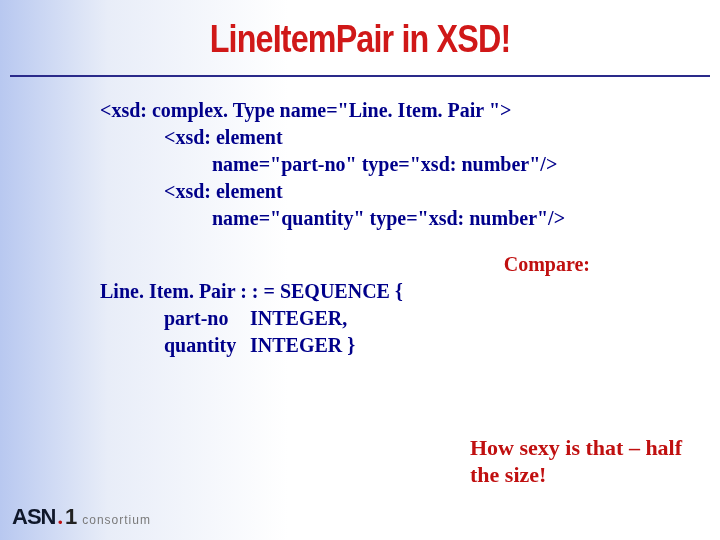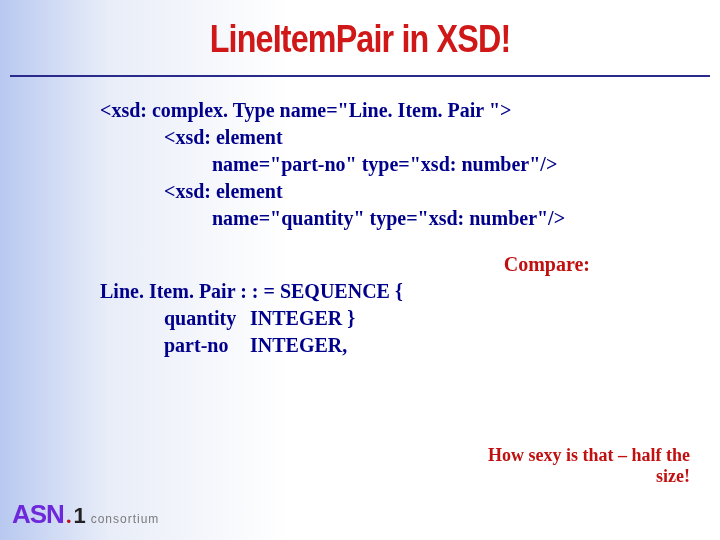--- a/index.html
+++ b/index.html
@@ -44,38 +44,37 @@
   .asn-block { }
   .asn-row { display: flex; }
   .asn-row .col1 { width: 150px; padding-left: 64px; }
   .asn-row .col2 { }
   .comment {
     position: absolute;
     right: 30px;
     bottom: 52px;
     width: 220px;
     color: #c01010;
-    font-size: 18px;
+    font-size: 22px;
     font-weight: bold;
     line-height: 1.2;
-    text-align: right;
   }
   .footer {
     position: absolute;
     left: 12px;
     bottom: 10px;
     display: flex;
     align-items: baseline;
     gap: 2px;
   }
   .footer .asn {
     font-family: Arial, sans-serif;
     font-weight: 900;
-    font-size: 26px;
-    color: #6d28d9;
+    font-size: 22px;
+    color: #0f172a;
     letter-spacing: -1px;
   }
   .footer .dot {
     color: #c01010;
     font-size: 22px;
     font-weight: 900;
   }
   .footer .one {
     font-family: Arial, sans-serif;
     font-weight: 900;
@@ -101,26 +100,26 @@
   <div class="ind2">&lt;xsd: element</div>
   <div class="ind3">name="part-no"  type="xsd: number"/&gt;</div>
   <div class="ind2">&lt;xsd: element</div>
   <div class="ind3">name="quantity" type="xsd: number"/&gt;</div>
 
   <div class="compare">Compare:</div>
 
   <div class="asn-block">
     <div>Line. Item. Pair  : : = SEQUENCE {</div>
     <div class="asn-row">
+      <div class="col1">part-no</div>
+      <div class="col2">INTEGER,</div>
+    </div>
+    <div class="asn-row">
       <div class="col1">quantity</div>
       <div class="col2">INTEGER }</div>
-    </div>
-    <div class="asn-row">
-      <div class="col1">part-no</div>
-      <div class="col2">INTEGER,</div>
     </div>
   </div>
 </div>
 
 <div class="comment">How sexy is that – half the size!</div>
 
 <div class="footer">
   <span class="asn">ASN</span>
     <span class="dot">.</span>
     <span class="one">1</span>

